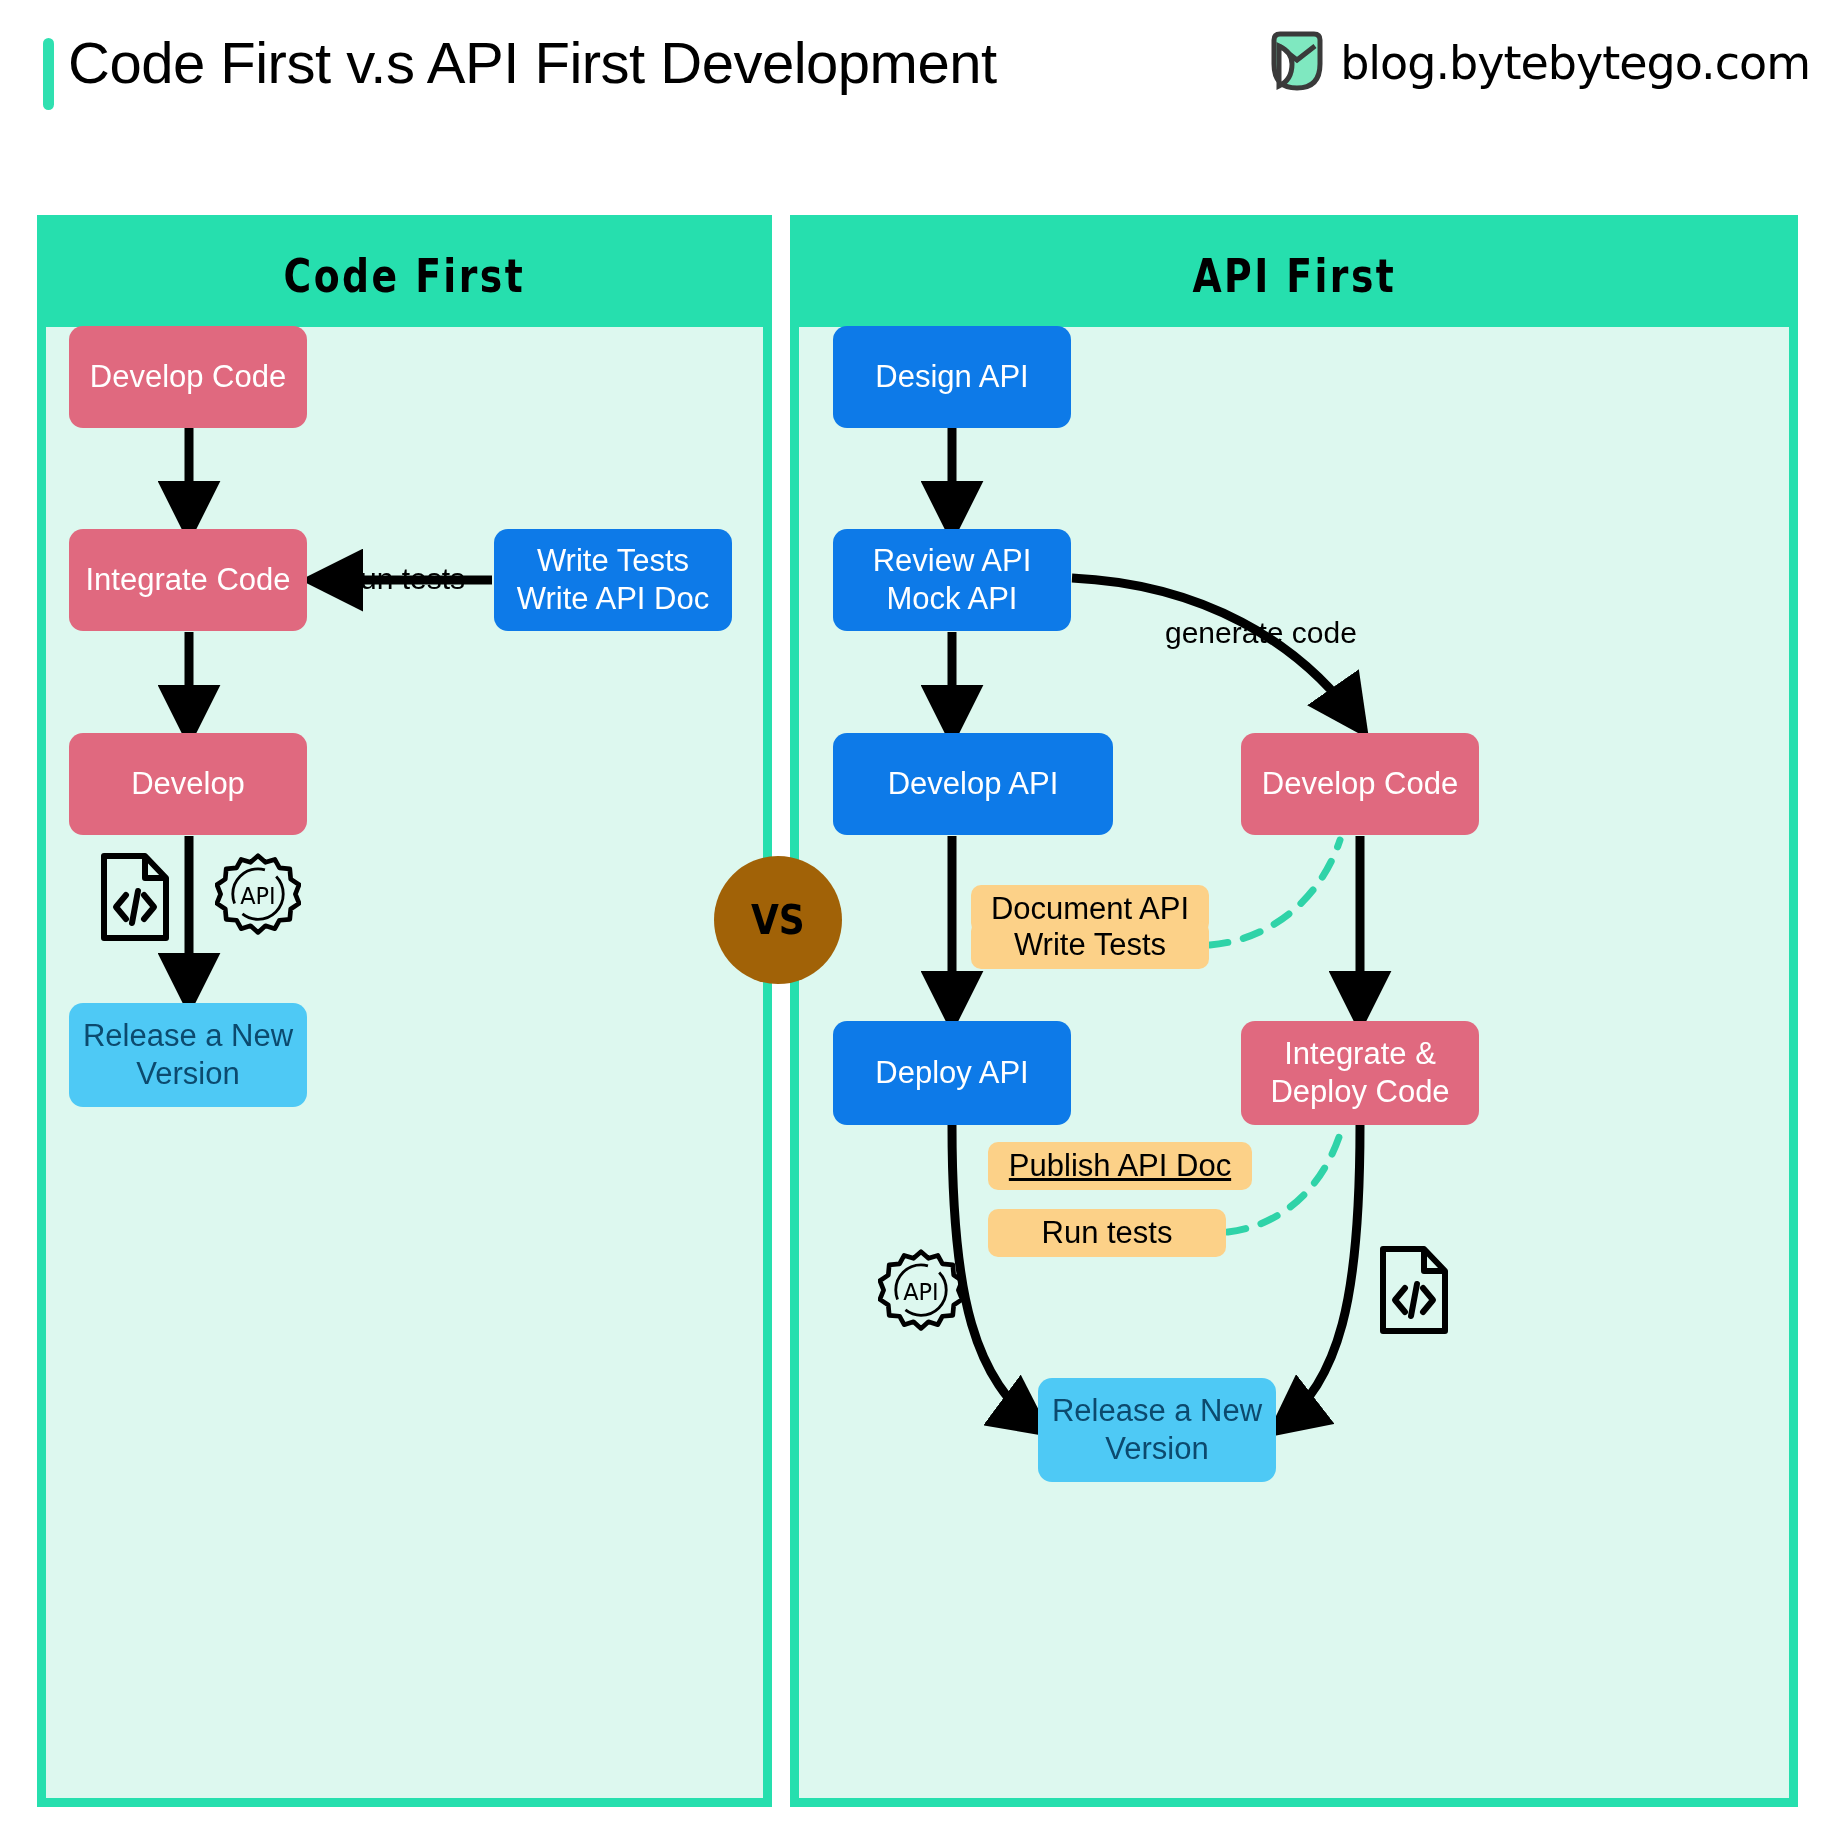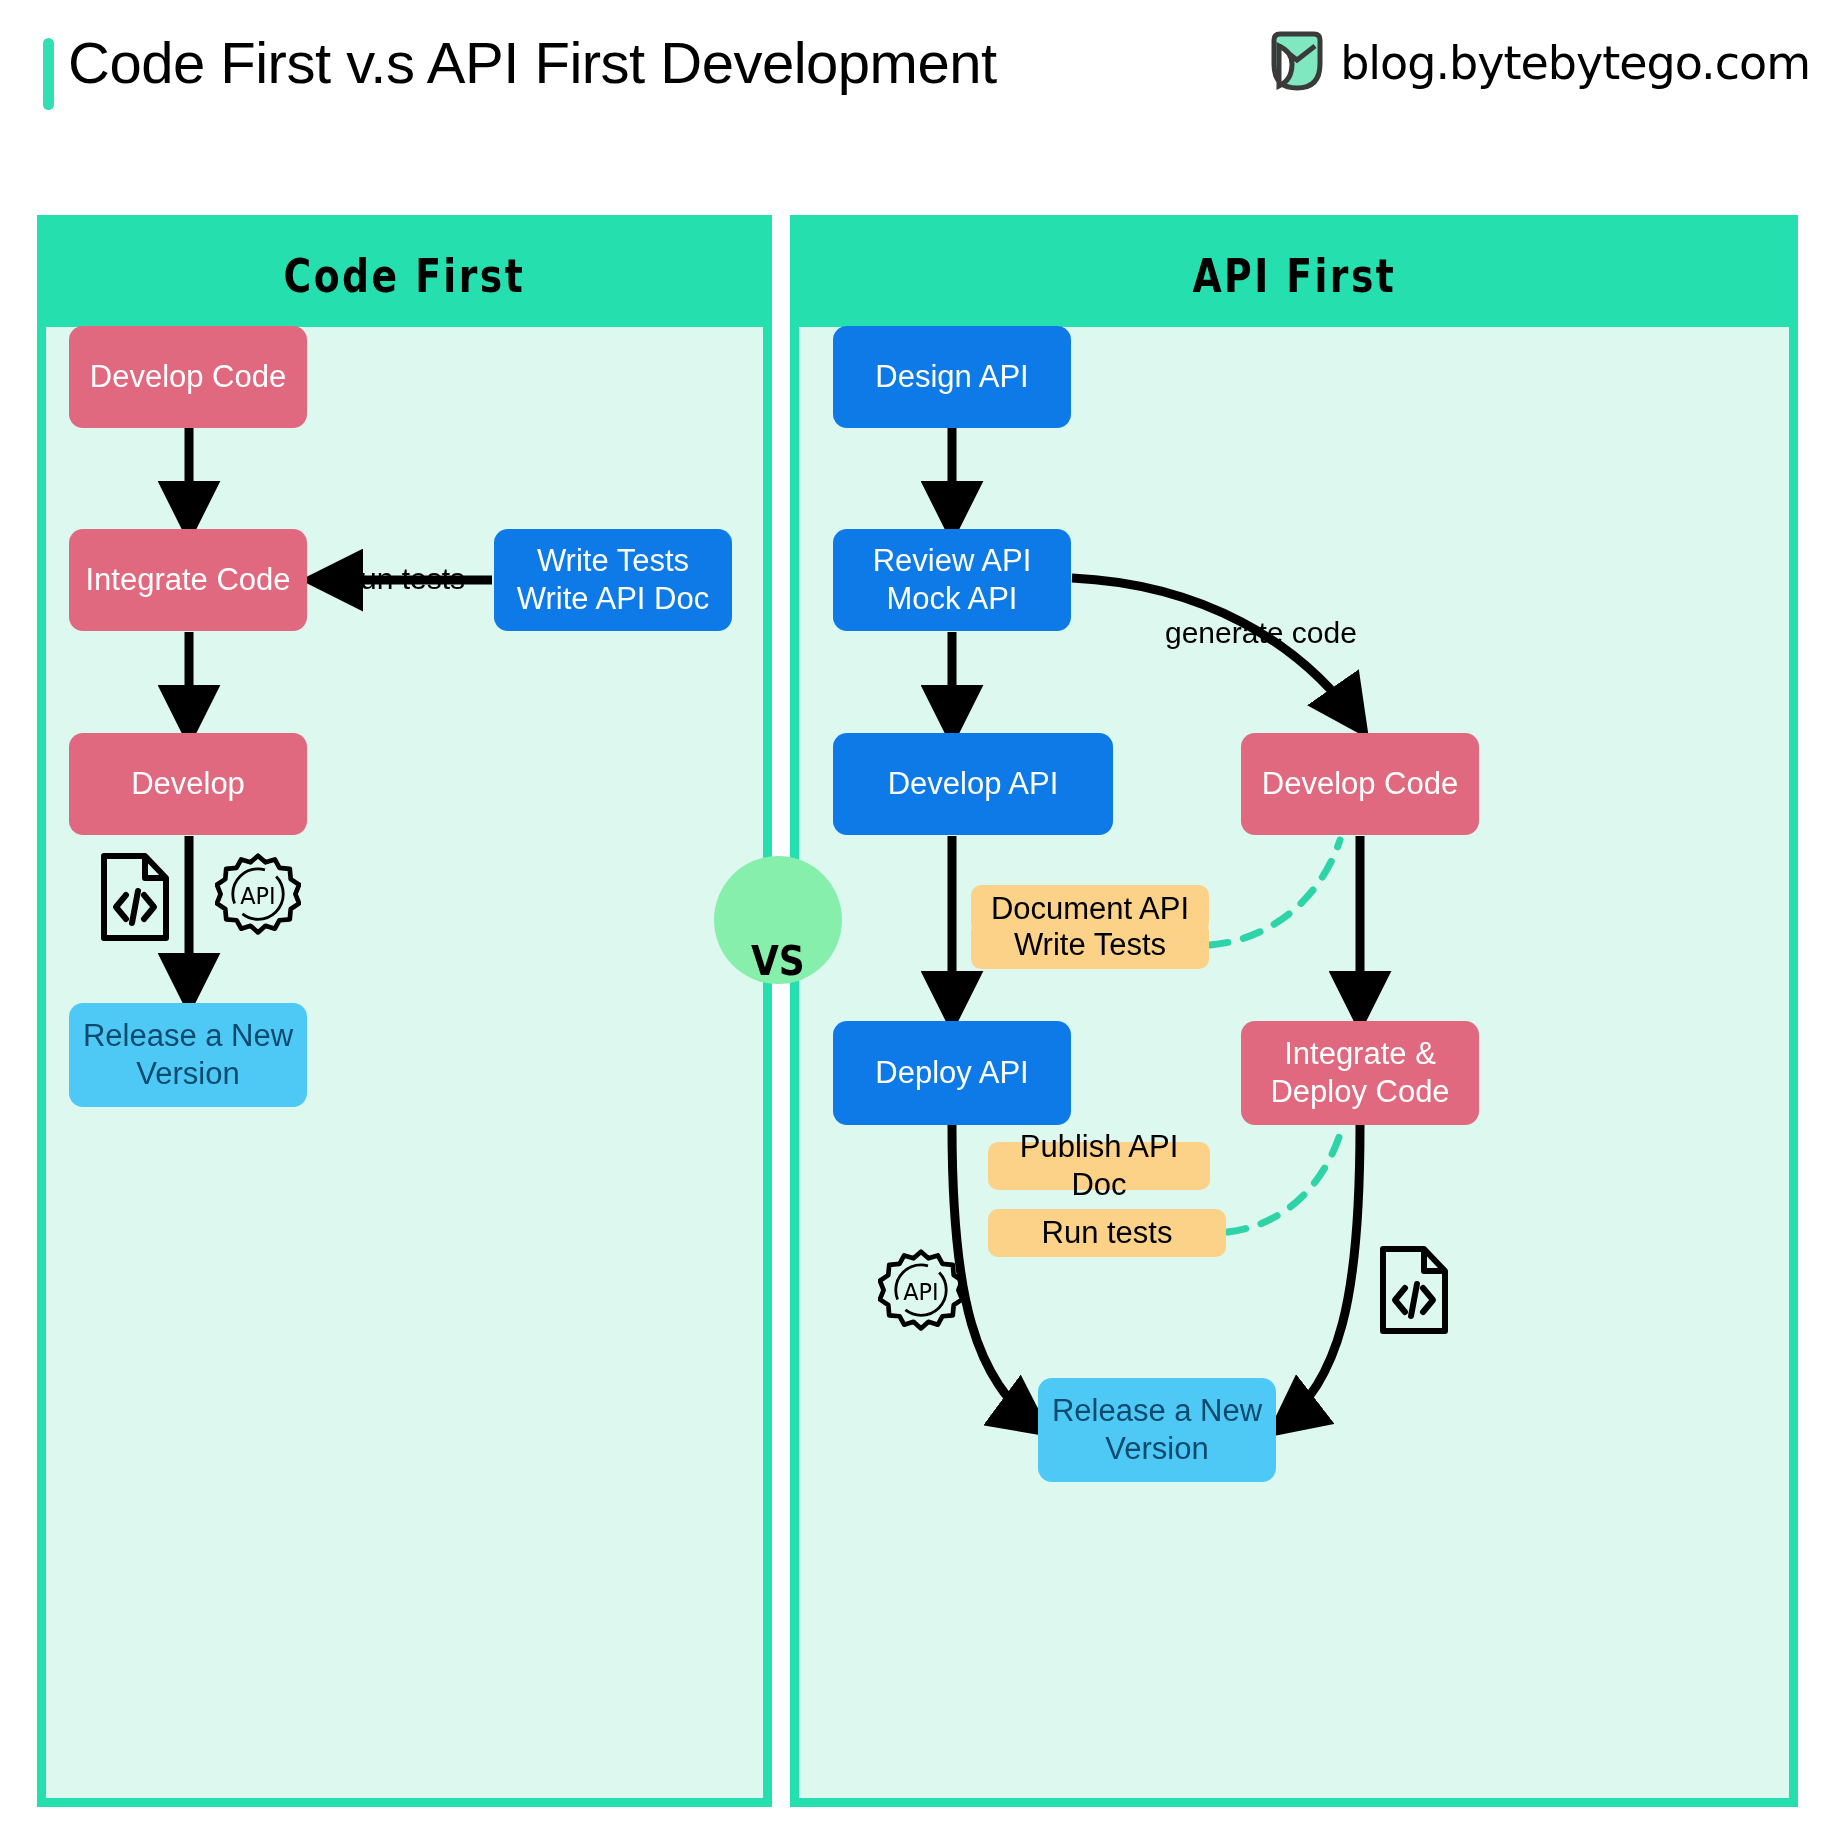--- a/index.html
+++ b/index.html
@@ -117,23 +117,23 @@
     z-index: 4;
     background: transparent;
   }
 
   
   #vs-badge {
     position: absolute;
     left: 714px; top: 856px;
     width: 128px; height: 128px;
     border-radius: 50%;
-    background: #86efac;
-    display: flex;
-    align-items: flex-end;
+    background: #a16207;
+    display: flex;
+    align-items: center;
     justify-content: center;
     z-index: 10;
   }
   #vs-label {
     font-family: "DejaVu Sans", sans-serif;
     font-weight: bold;
     font-size: 40px;
     color: #000;
     transform: scaleX(0.9);
   }
@@ -234,21 +234,21 @@
 <div class="node blue" style="left:833px;  top:733px;  width:280px; height:102px;">Develop API</div>
 <div class="node red" style="left:1241px; top:733px;  width:238px; height:102px;">Develop Code</div>
 
 <div class="node amber" style="left:971px;  top:859px;  width:238px; height:48px;margin-top:26px;">Document API</div>
 <div class="node amber" style="left:971px;  top:921px;  width:238px; height:48px;">Write Tests</div>
 
 <div class="node blue" style="left:833px;  top:1021px; width:238px; height:104px;">Deploy API</div>
 <div class="node red" style="left:1241px; top:1021px; width:238px; height:104px;">Integrate &amp;
 Deploy Code</div>
 
-<div class="node amber" style="left:988px;  top:1142px; width:222px; height:48px;">Publish API Doc</div>
+<div class="node amber" style="left:988px;  top:1142px; width:264px; height:48px;text-decoration:underline;">Publish API Doc</div>
 <div class="node amber" style="left:988px;  top:1209px; width:238px; height:48px;">Run tests</div>
 
 <div class="node lblue" style="left:1038px; top:1378px; width:238px; height:104px;">Release a New
 Version</div>
 
 <span class="edge-label" style="left:1165px; top:616px;">generate code</span>
 
 <span class="icon-wrap" style="left:878px; top:1245px;">
   <svg width="86" height="92" viewBox="0 0 92 92">
     <path d="M46 4 L54 11 L64 8 L69 17 L80 18 L81 29 L90 35 L86 45 L90 55 L81 61 L80 72 L69 73 L64 82 L54 79 L46 86 L38 79 L28 82 L23 73 L12 72 L11 61 L2 55 L6 45 L2 35 L11 29 L12 18 L23 17 L28 8 L38 11 Z" fill="none" stroke="#000" stroke-width="5" stroke-linejoin="round"></path>

